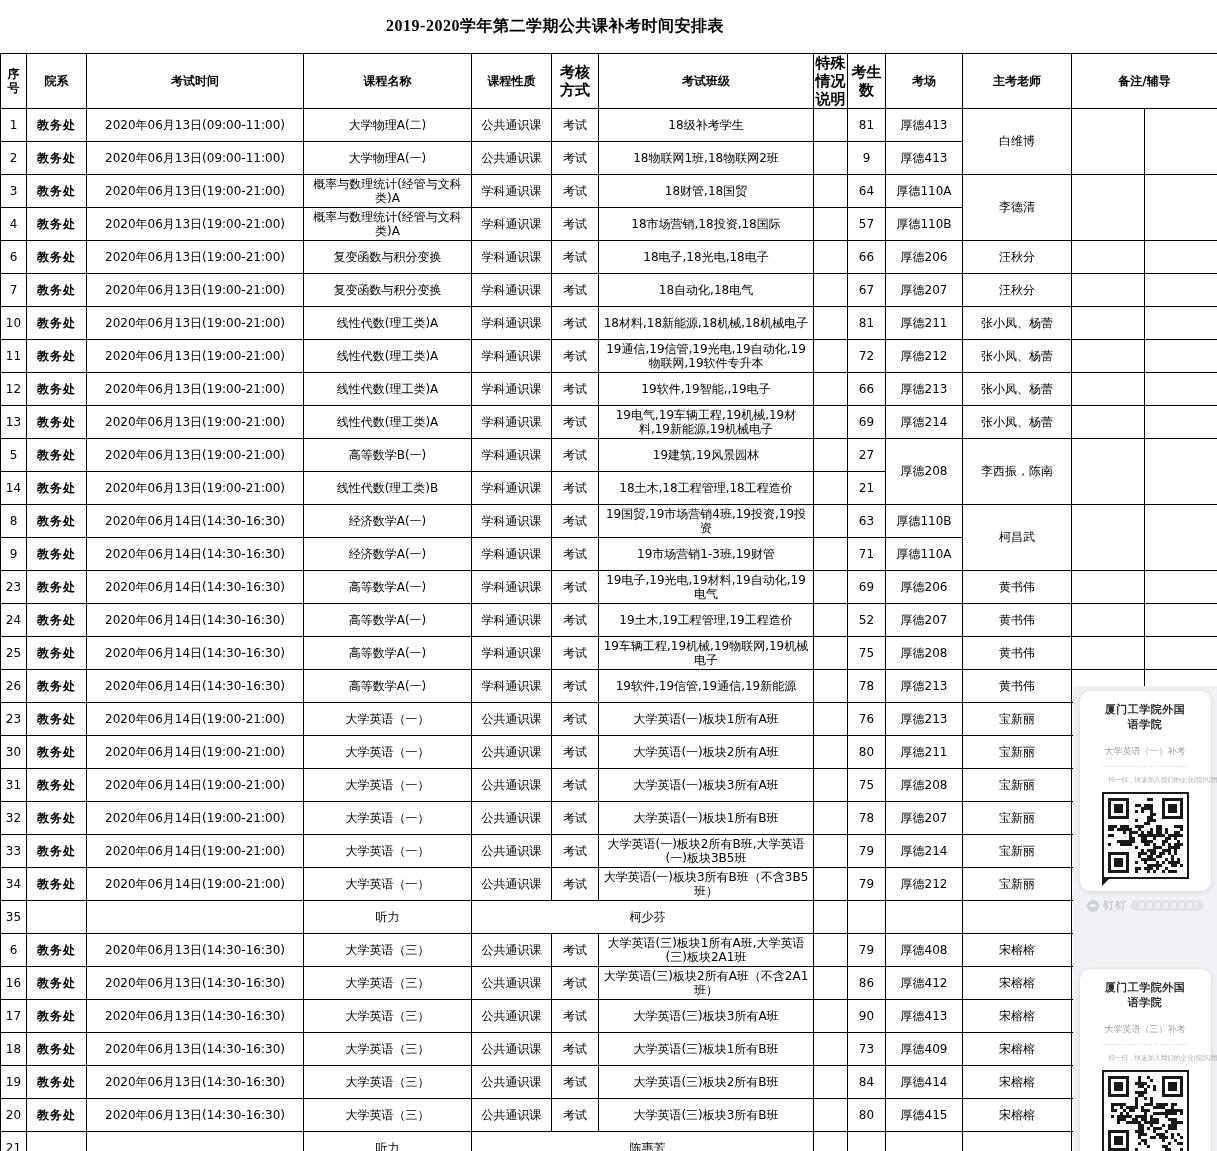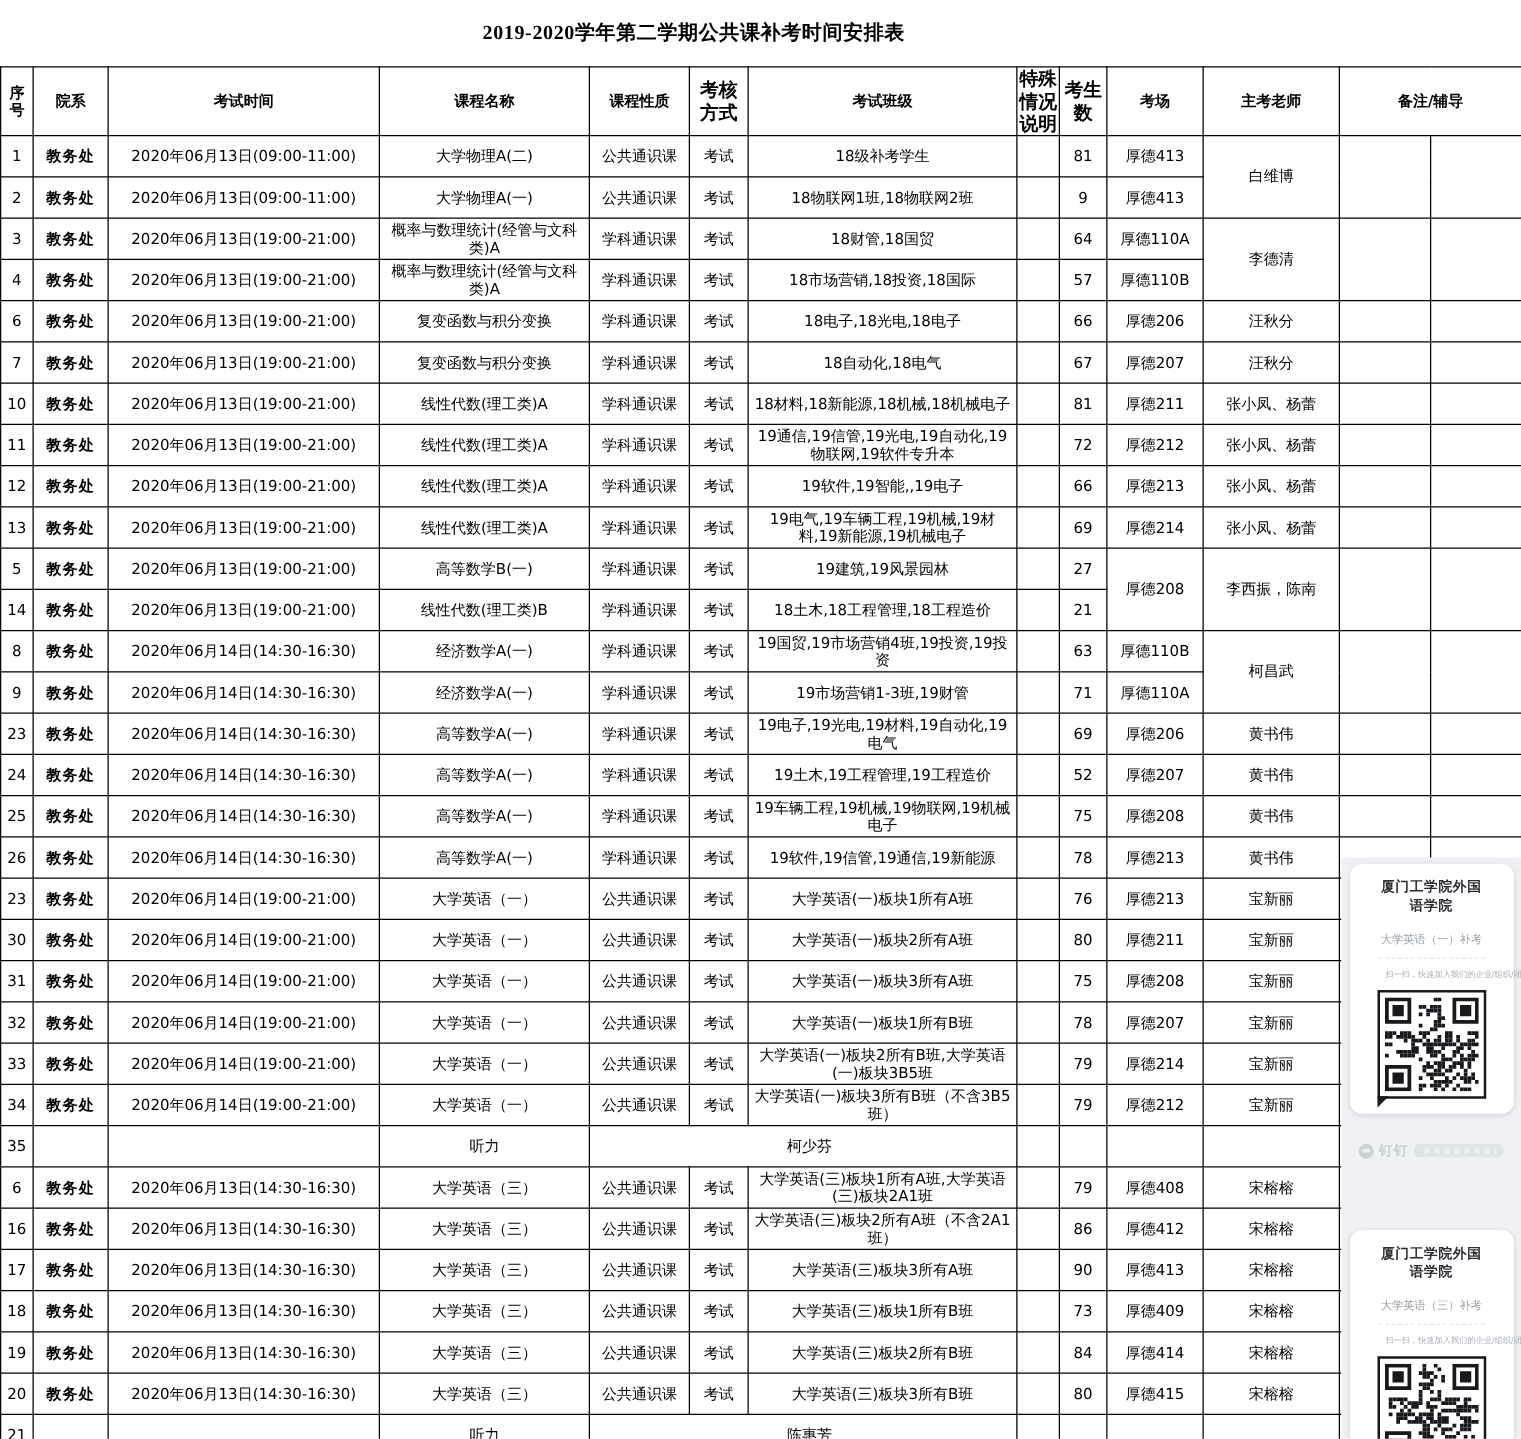--- a/index.html
+++ b/index.html
@@ -43,21 +43,21 @@
   .dash{border-top:1px dashed #e2e4e8;margin:8px 3px 7px}
   .hint{font-size:8px;color:#a9aeb6;transform:scale(.82);white-space:nowrap}
   .qr{
     display:inline-block;margin-top:7px;border:2px solid #17191c;background:#fff;
     padding:4px;position:relative;line-height:0;
   }
   .qr::after{
     content:"";position:absolute;left:-2px;bottom:-9px;width:0;height:0;
     border-top:9px solid #17191c;border-right:9px solid transparent;
   }
-  .dd-row{display:flex;align-items:center;justify-content:center;margin-top:22px;gap:4px}
+  .dd-row{display:flex;align-items:center;justify-content:center;margin-top:7px;gap:4px}
   .dd-circle{width:12px;height:12px;border-radius:50%;background:#ccd0d7;position:relative;flex:none}
   .dd-circle::after{content:"";position:absolute;left:3px;top:4px;width:6px;height:3px;border-radius:2px;background:#f0f1f4}
   .dd-name{font-size:11px;font-weight:bold;color:#c9cdd4;letter-spacing:1px}
   .dd-pill{
     width:72px;height:11px;border-radius:6px;background:#dfe2e7;flex:none;
     background-image:repeating-linear-gradient(90deg,#eceef1 2px,#eceef1 7px,transparent 7px,transparent 10px);
     background-position:6px 3px;background-size:60px 5px;background-repeat:no-repeat;
   }
 </style>
 </head>

